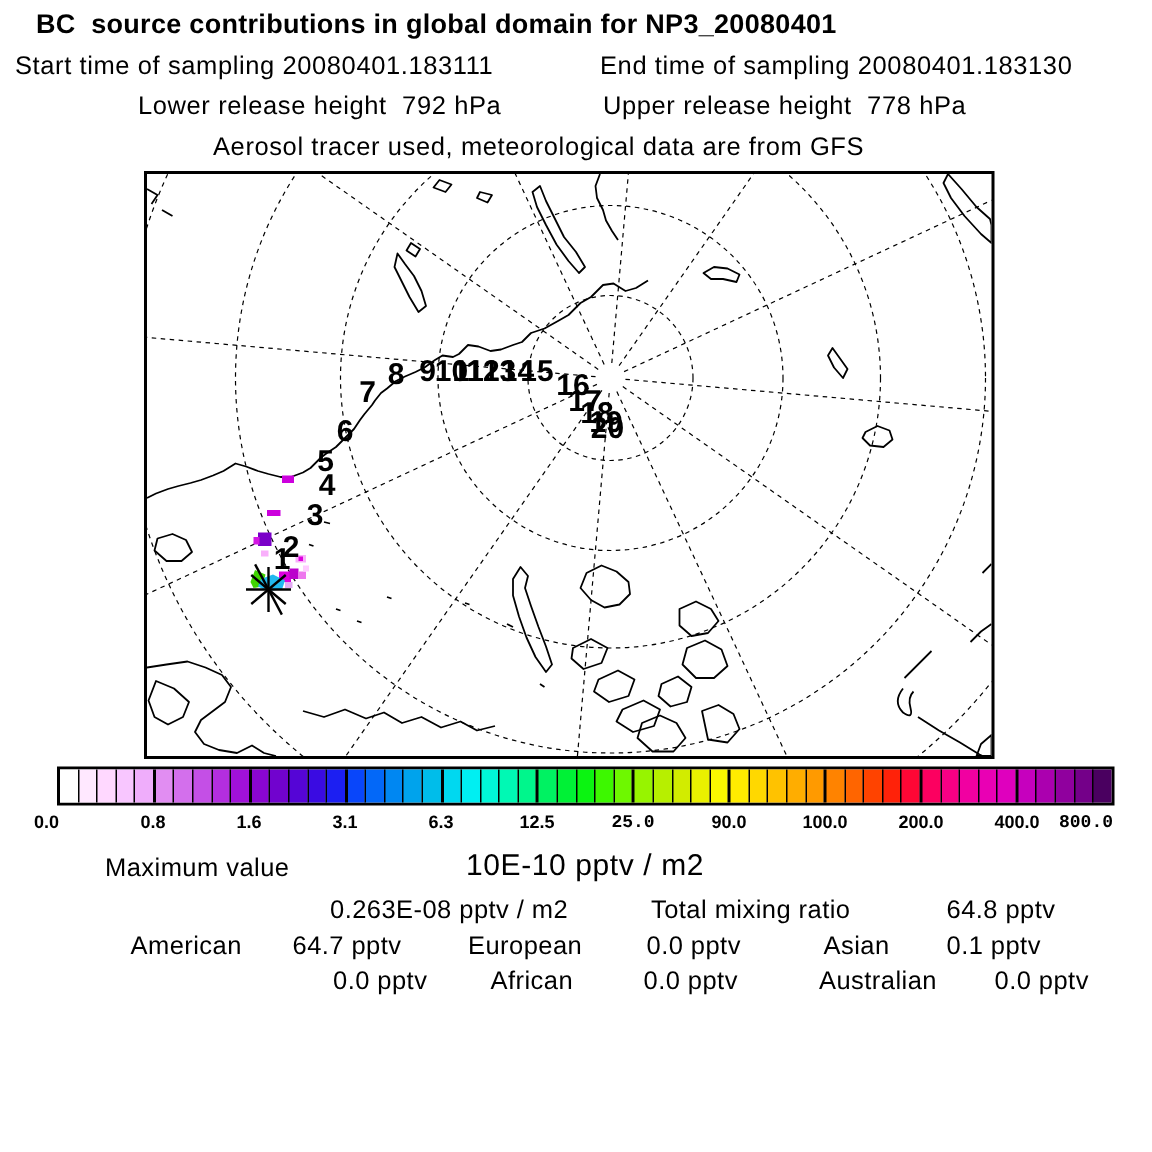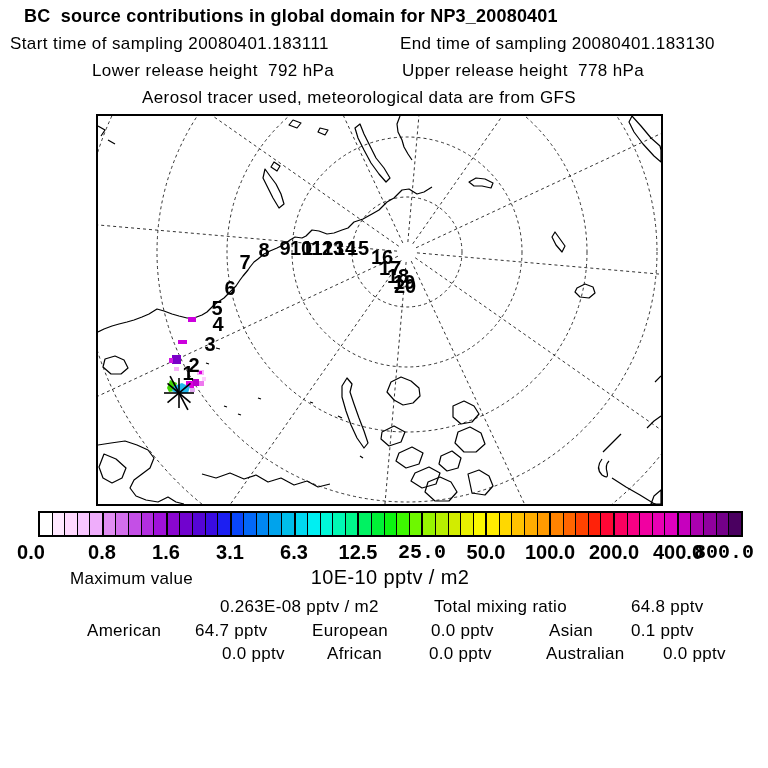--- a/index.html
+++ b/index.html
@@ -4,21 +4,21 @@
 <style>
   html,body{margin:0;padding:0;background:#fff;}
   .page{position:relative;width:768px;height:768px;background:#fff;overflow:hidden;
         font-family:"Liberation Sans",sans-serif;color:#000;}
   .txt{position:absolute;white-space:pre;font-size:17px;letter-spacing:.4px;}
   .title{font-weight:bold;font-size:18px;letter-spacing:.2px;}
   .map{position:absolute;left:96px;top:114px;width:567px;height:392px;border:2px solid #000;box-sizing:border-box;background:#fff;}
   .map svg{display:block;width:100%;height:100%;}
   .cbar{position:absolute;left:38px;top:511px;width:705px;height:26px;border:2px solid #000;box-sizing:border-box;display:flex;}
   .cbar .cell{flex:1 1 0;}
-  .cbtick{position:absolute;top:541px;transform:translateX(-50%);font-weight:bold;font-size:20px;white-space:pre;}
+  .cbtick{position:absolute;top:541px;transform:translateX(-50%);font-weight:bold;font-size:12px;white-space:pre;}
   .units{position:absolute;top:566px;left:390px;transform:translateX(-50%);font-size:20px;letter-spacing:.4px;white-space:pre;}
   .stat{position:absolute;font-size:17px;letter-spacing:.3px;white-space:pre;}
 </style>
 </head>
 <body>
 
 <div class="page">
 
   <div class="txt title" style="left:24px;top:6px;">BC  source contributions in global domain for NP3_20080401</div>
   <div class="txt" style="left:10px;top:34px;">Start time of sampling 20080401.183111</div>
@@ -194,21 +194,21 @@
       <div class="cell" style="background: rgb(74, 0, 96); border-left: 1px solid rgb(0, 0, 0);"></div>
     </div>
   <div id="cbticks">
       <div class="cbtick" style="left: 31px;">0.0</div>
       <div class="cbtick" style="left: 102px;">0.8</div>
       <div class="cbtick" style="left: 166px;">1.6</div>
       <div class="cbtick" style="left: 230px;">3.1</div>
       <div class="cbtick" style="left: 294px;">6.3</div>
       <div class="cbtick" style="left: 358px;">12.5</div>
       <div class="cbtick" style="left: 422px; font-family: Liberation Mono, monospace;">25.0</div>
-      <div class="cbtick" style="left: 486px;">50.0</div>
+      <div class="cbtick" style="left: 486px;">90.0</div>
       <div class="cbtick" style="left: 550px;">100.0</div>
       <div class="cbtick" style="left: 614px;">200.0</div>
       <div class="cbtick" style="left: 678px;">400.0</div>
       <div class="cbtick" style="left: 724px; font-family: Liberation Mono, monospace;">800.0</div>
     </div>
   <div class="units">10E-10 pptv / m2</div>
 
   <div class="stat" style="left:70px;top:569px;">Maximum value</div>
   <div class="stat" style="left:220px;top:597px;">0.263E-08 pptv / m2</div>
   <div class="stat" style="left:434px;top:597px;">Total mixing ratio</div>

